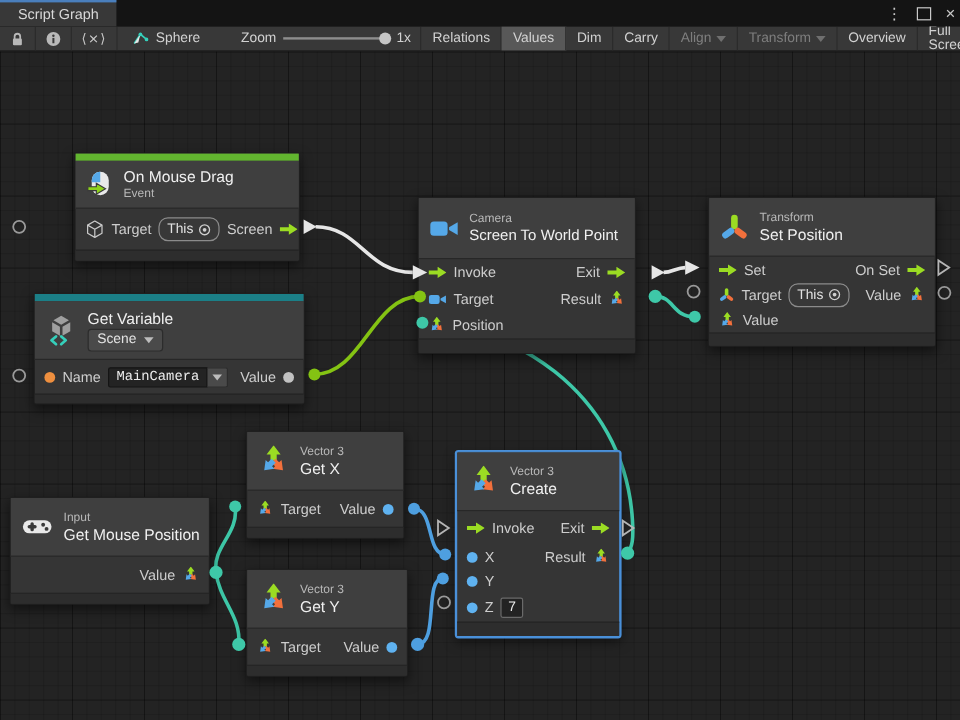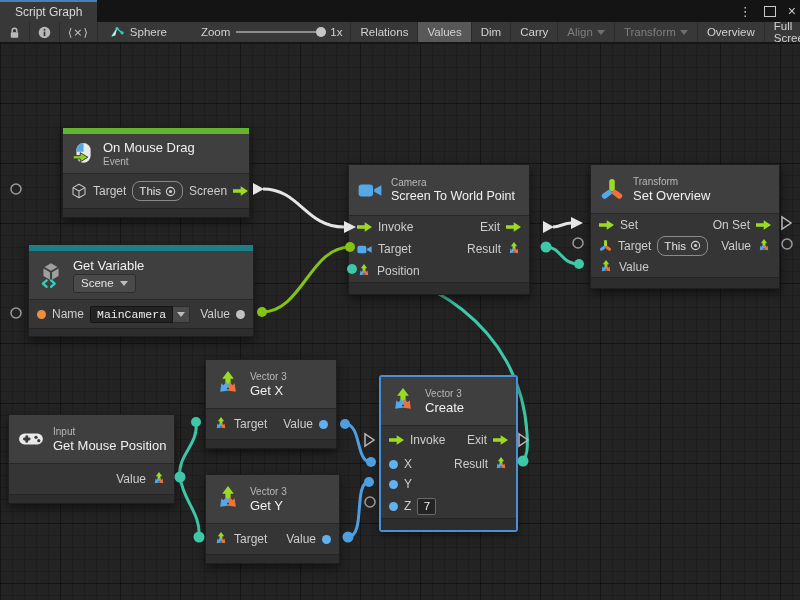--- a/index.html
+++ b/index.html
@@ -340,21 +340,21 @@
     <div class="ftr" style="height:11px"></div>
   </div>
 
   <div class="node" style="left:590px;top:121px;width:188px">
     <div class="hdr" style="height:48px">
       <svg class="icon" width="24" height="24">
           <use href="#sym-transform"></use>
         </svg>
       <div class="titles">
         <span class="caption">Transform</span>
-        <span class="title">Set Overview</span>
+        <span class="title">Set Position</span>
       </div>
     </div>
     <div class="row" style="height:21px">
       <svg class="icon" width="15" height="10">
           <use href="#sym-arrow"></use>
         </svg>
       <span class="lbl">Set</span>
       <span class="rt">
         <span class="lbl">On Set</span>
         <svg class="icon" width="15" height="10">

